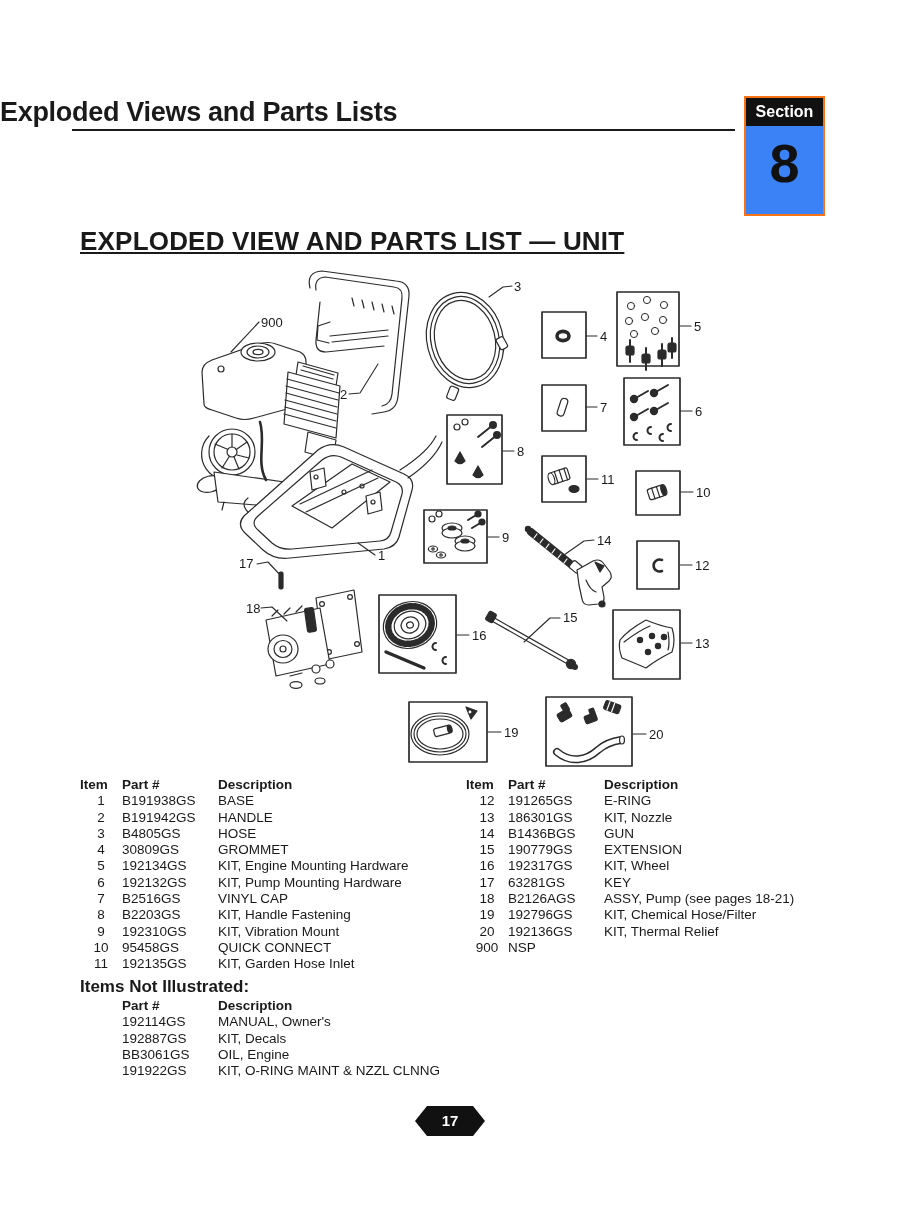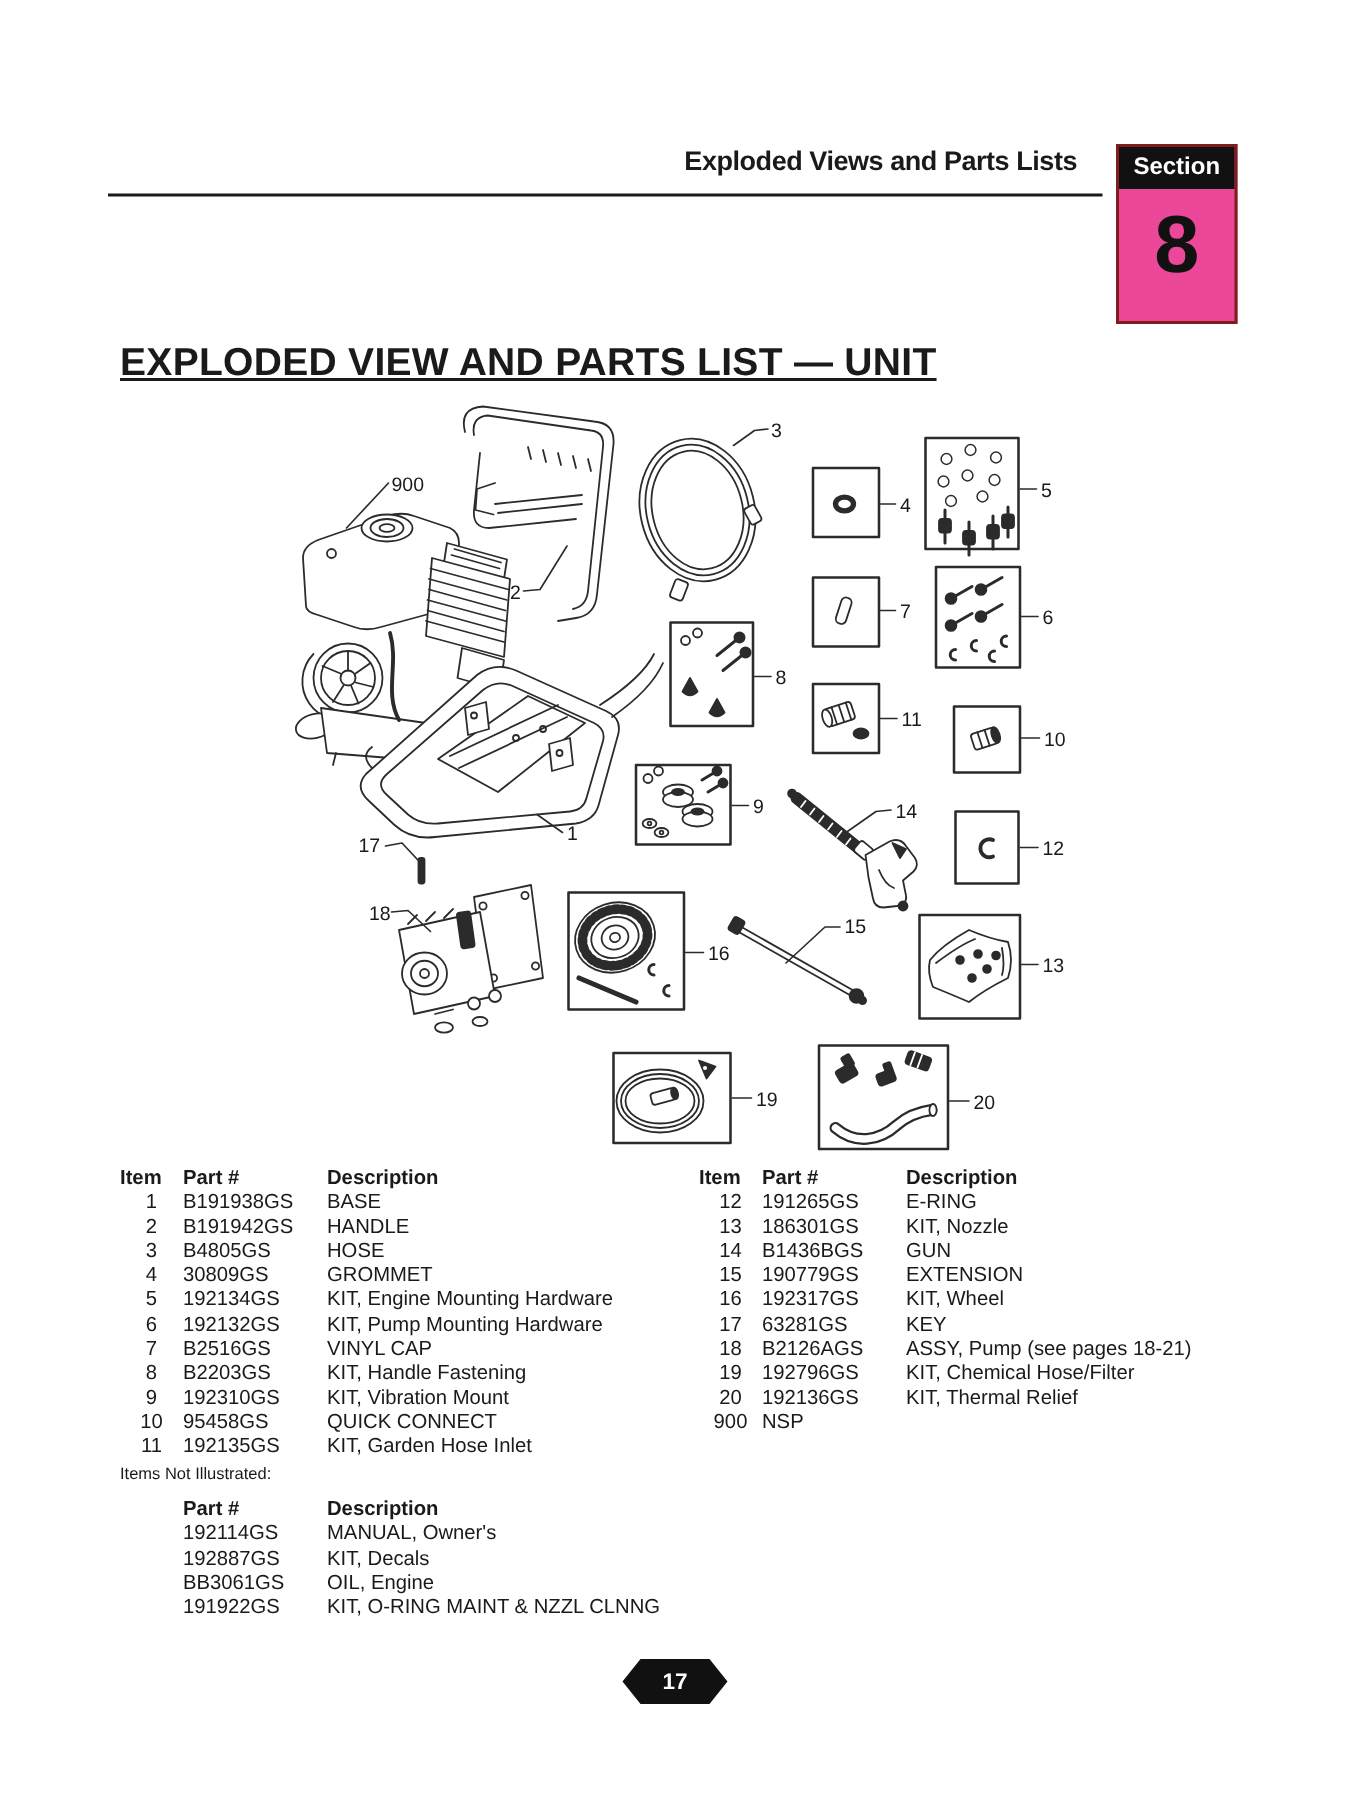--- a/index.html
+++ b/index.html
@@ -2,26 +2,26 @@
 <html><head>
 <meta charset="utf-8">
 <style>
   html,body{margin:0;padding:0;}
   body{
     width:906px;height:1208px;background:#ffffff;position:relative;
     font-family:"Liberation Sans",sans-serif;color:#1a1a1a;overflow:hidden;
   }
   .abs{position:absolute;}
   .header-title{
-    left:0;top:97px;width:718px;text-align:right;
-    font-size:18px;font-weight:700;letter-spacing:-0.3px;white-space:nowrap;
+    left:0;top:97px;width:718px;text-align:left;
+    font-size:27px;font-weight:700;letter-spacing:-0.3px;white-space:nowrap;
   }
   .header-rule{left:72px;top:129px;width:663px;height:2px;background:#1a1a1a;}
   .section-badge{
-    left:744px;top:96px;width:81px;height:120px;border:2px solid #7f1d1d;background:#ec4899;
+    left:744px;top:96px;width:81px;height:120px;border:2px solid #f97316;background:#3b82f6;
     box-sizing:border-box;
   }
   .section-badge .band{
     background:#111;color:#fff;font-size:16px;font-weight:700;
     height:28px;line-height:28px;text-align:center;
   }
   .section-badge .num{
     font-size:54px;font-weight:700;text-align:center;line-height:74px;color:#111;
   }
   .main-heading{
@@ -32,21 +32,21 @@
   .ptable{font-size:13.5px;}
   .prow{display:flex;line-height:16.3px;}
   .phead{font-weight:700;}
   .pcol{display:block;}
   .pcol.item{width:42px;text-align:center;flex:none;}
   .phead .pcol.item{text-align:left;}
   .pcol.part{width:96px;flex:none;}
   .pcol.desc{flex:1;}
   .left-table{left:80px;top:777px;width:382px;}
   .right-table{left:466px;top:777px;width:430px;}
-  .ni-title{left:80px;top:977px;font-size:11px;font-weight:400;}
+  .ni-title{left:80px;top:977px;font-size:17px;font-weight:700;}
   .ni-table{left:122px;top:998px;width:380px;}
   .page-badge{left:414px;top:1104px;}
   .page-badge text{fill:#fff;font-size:15px;font-weight:700;}
 </style>
 </head>
 <body>
 
 <div class="abs header-title">Exploded Views and Parts Lists</div>
 <div class="abs header-rule"></div>
 

